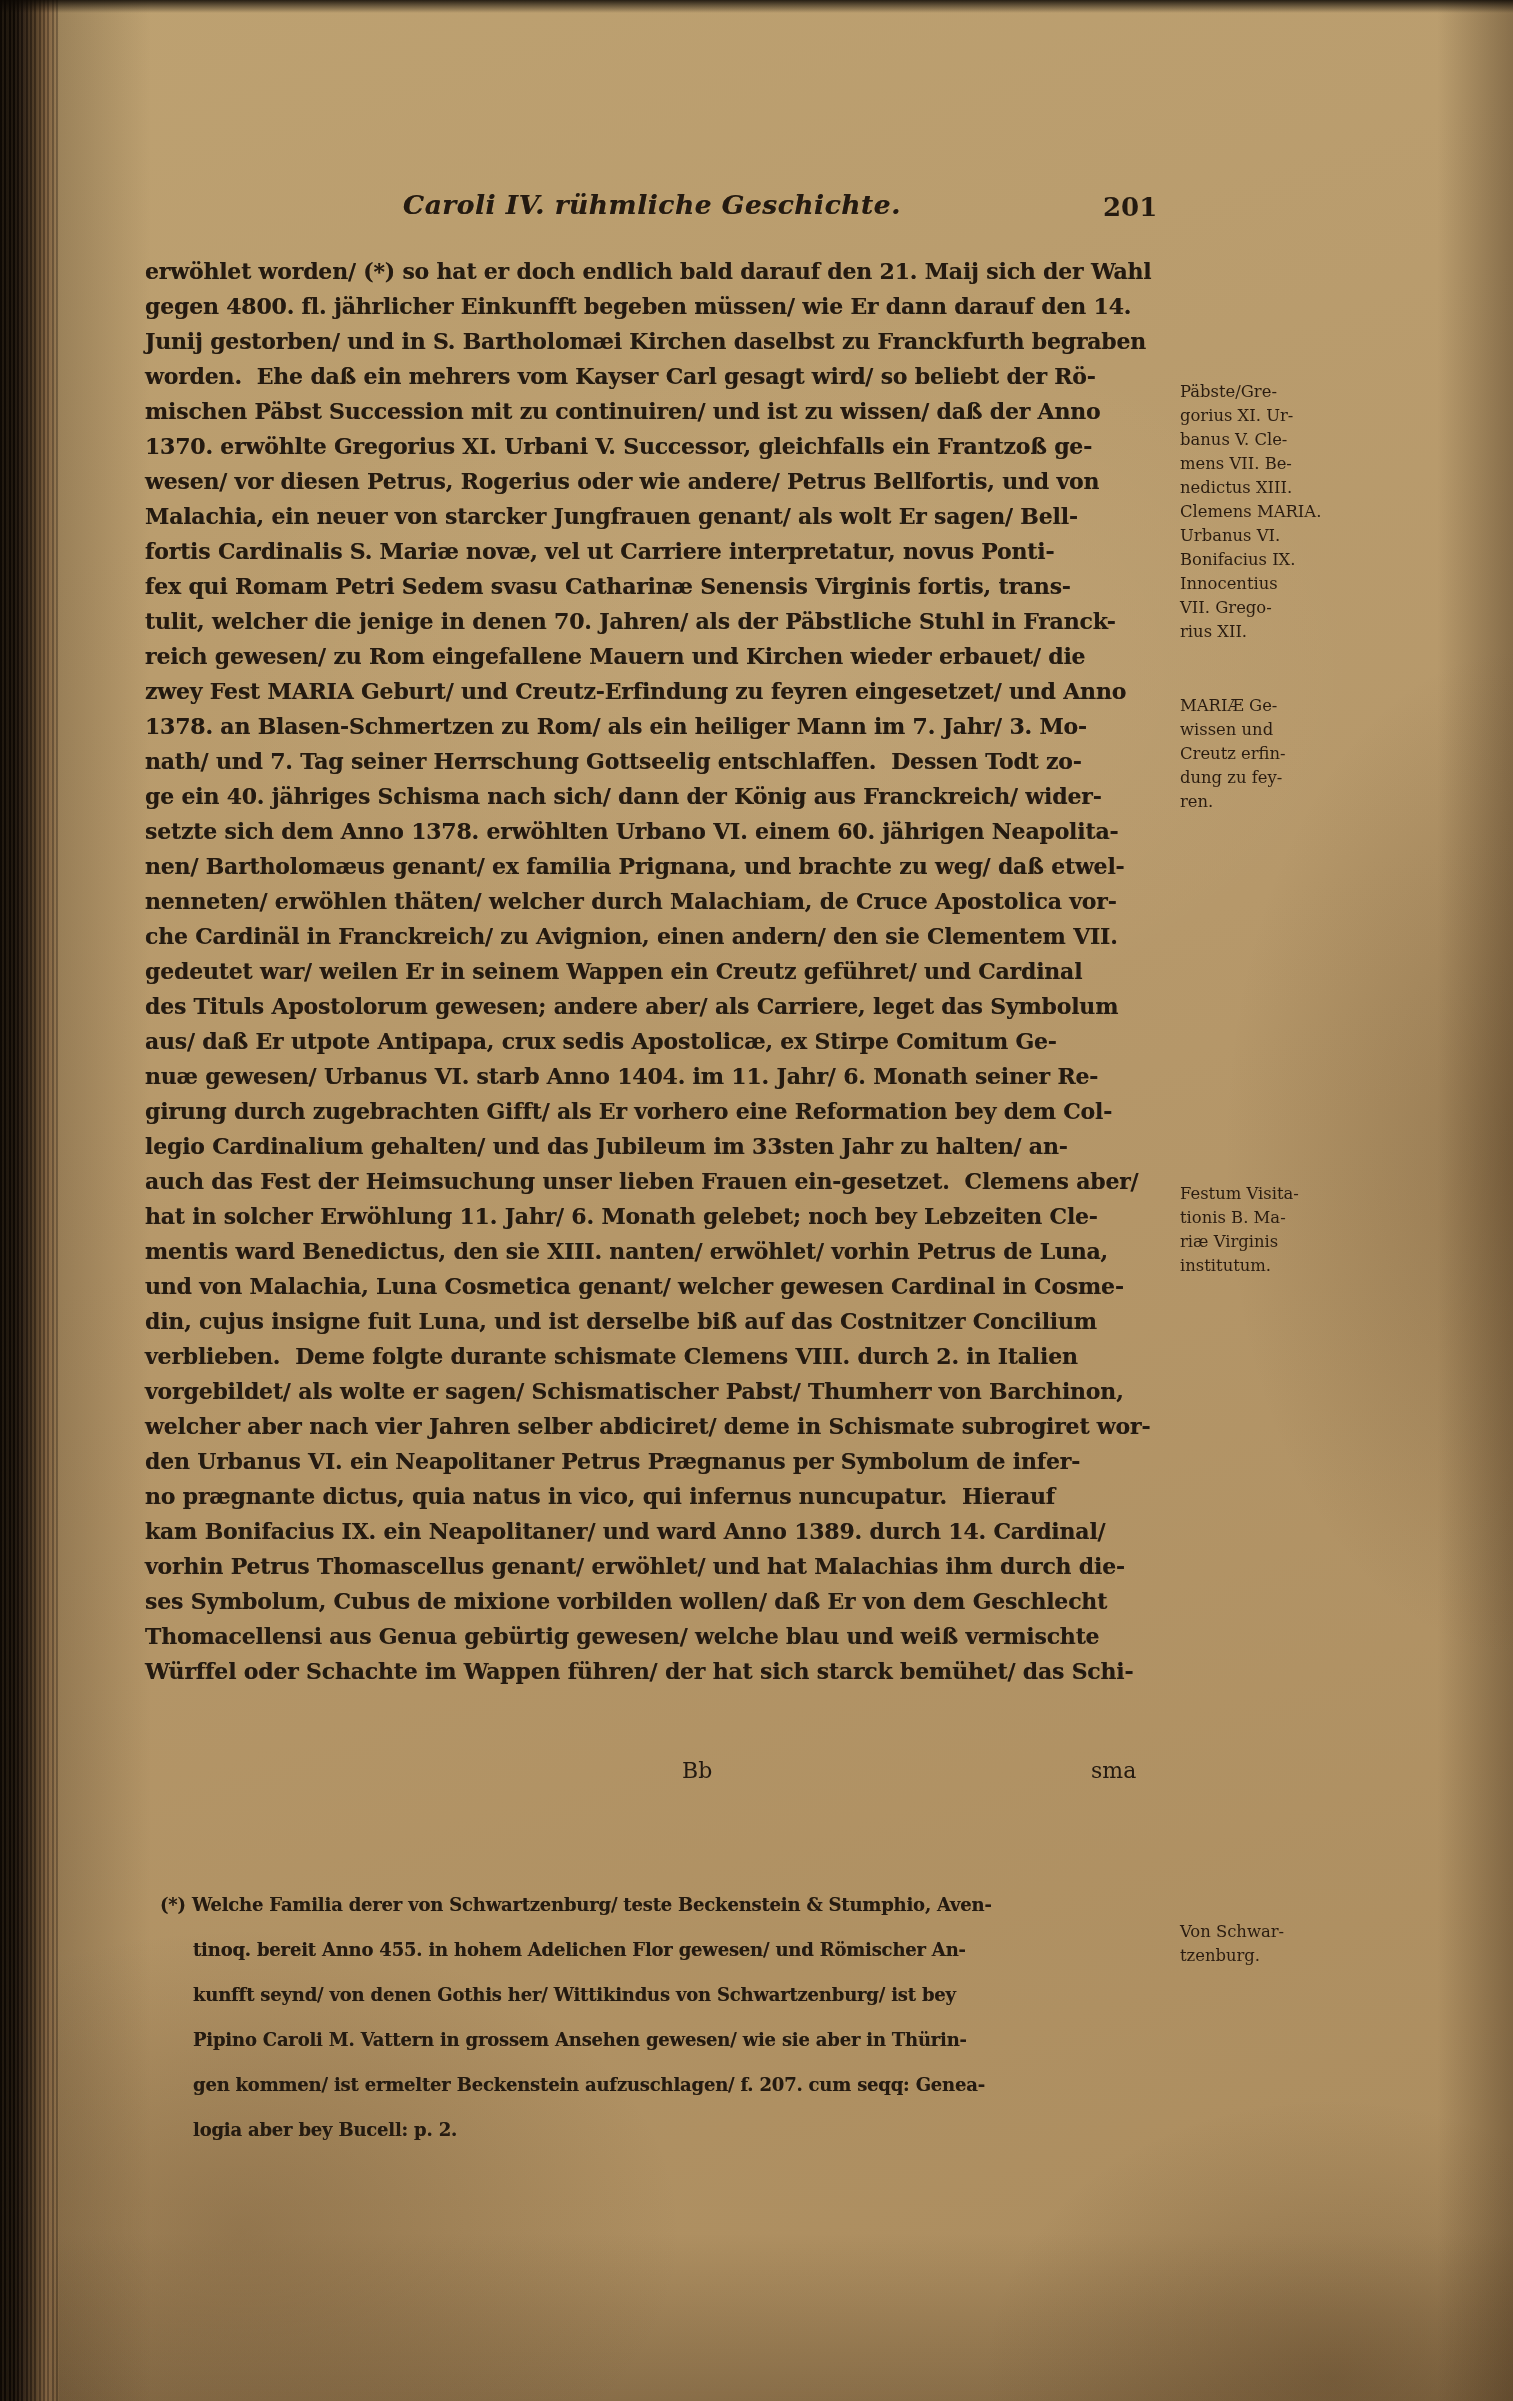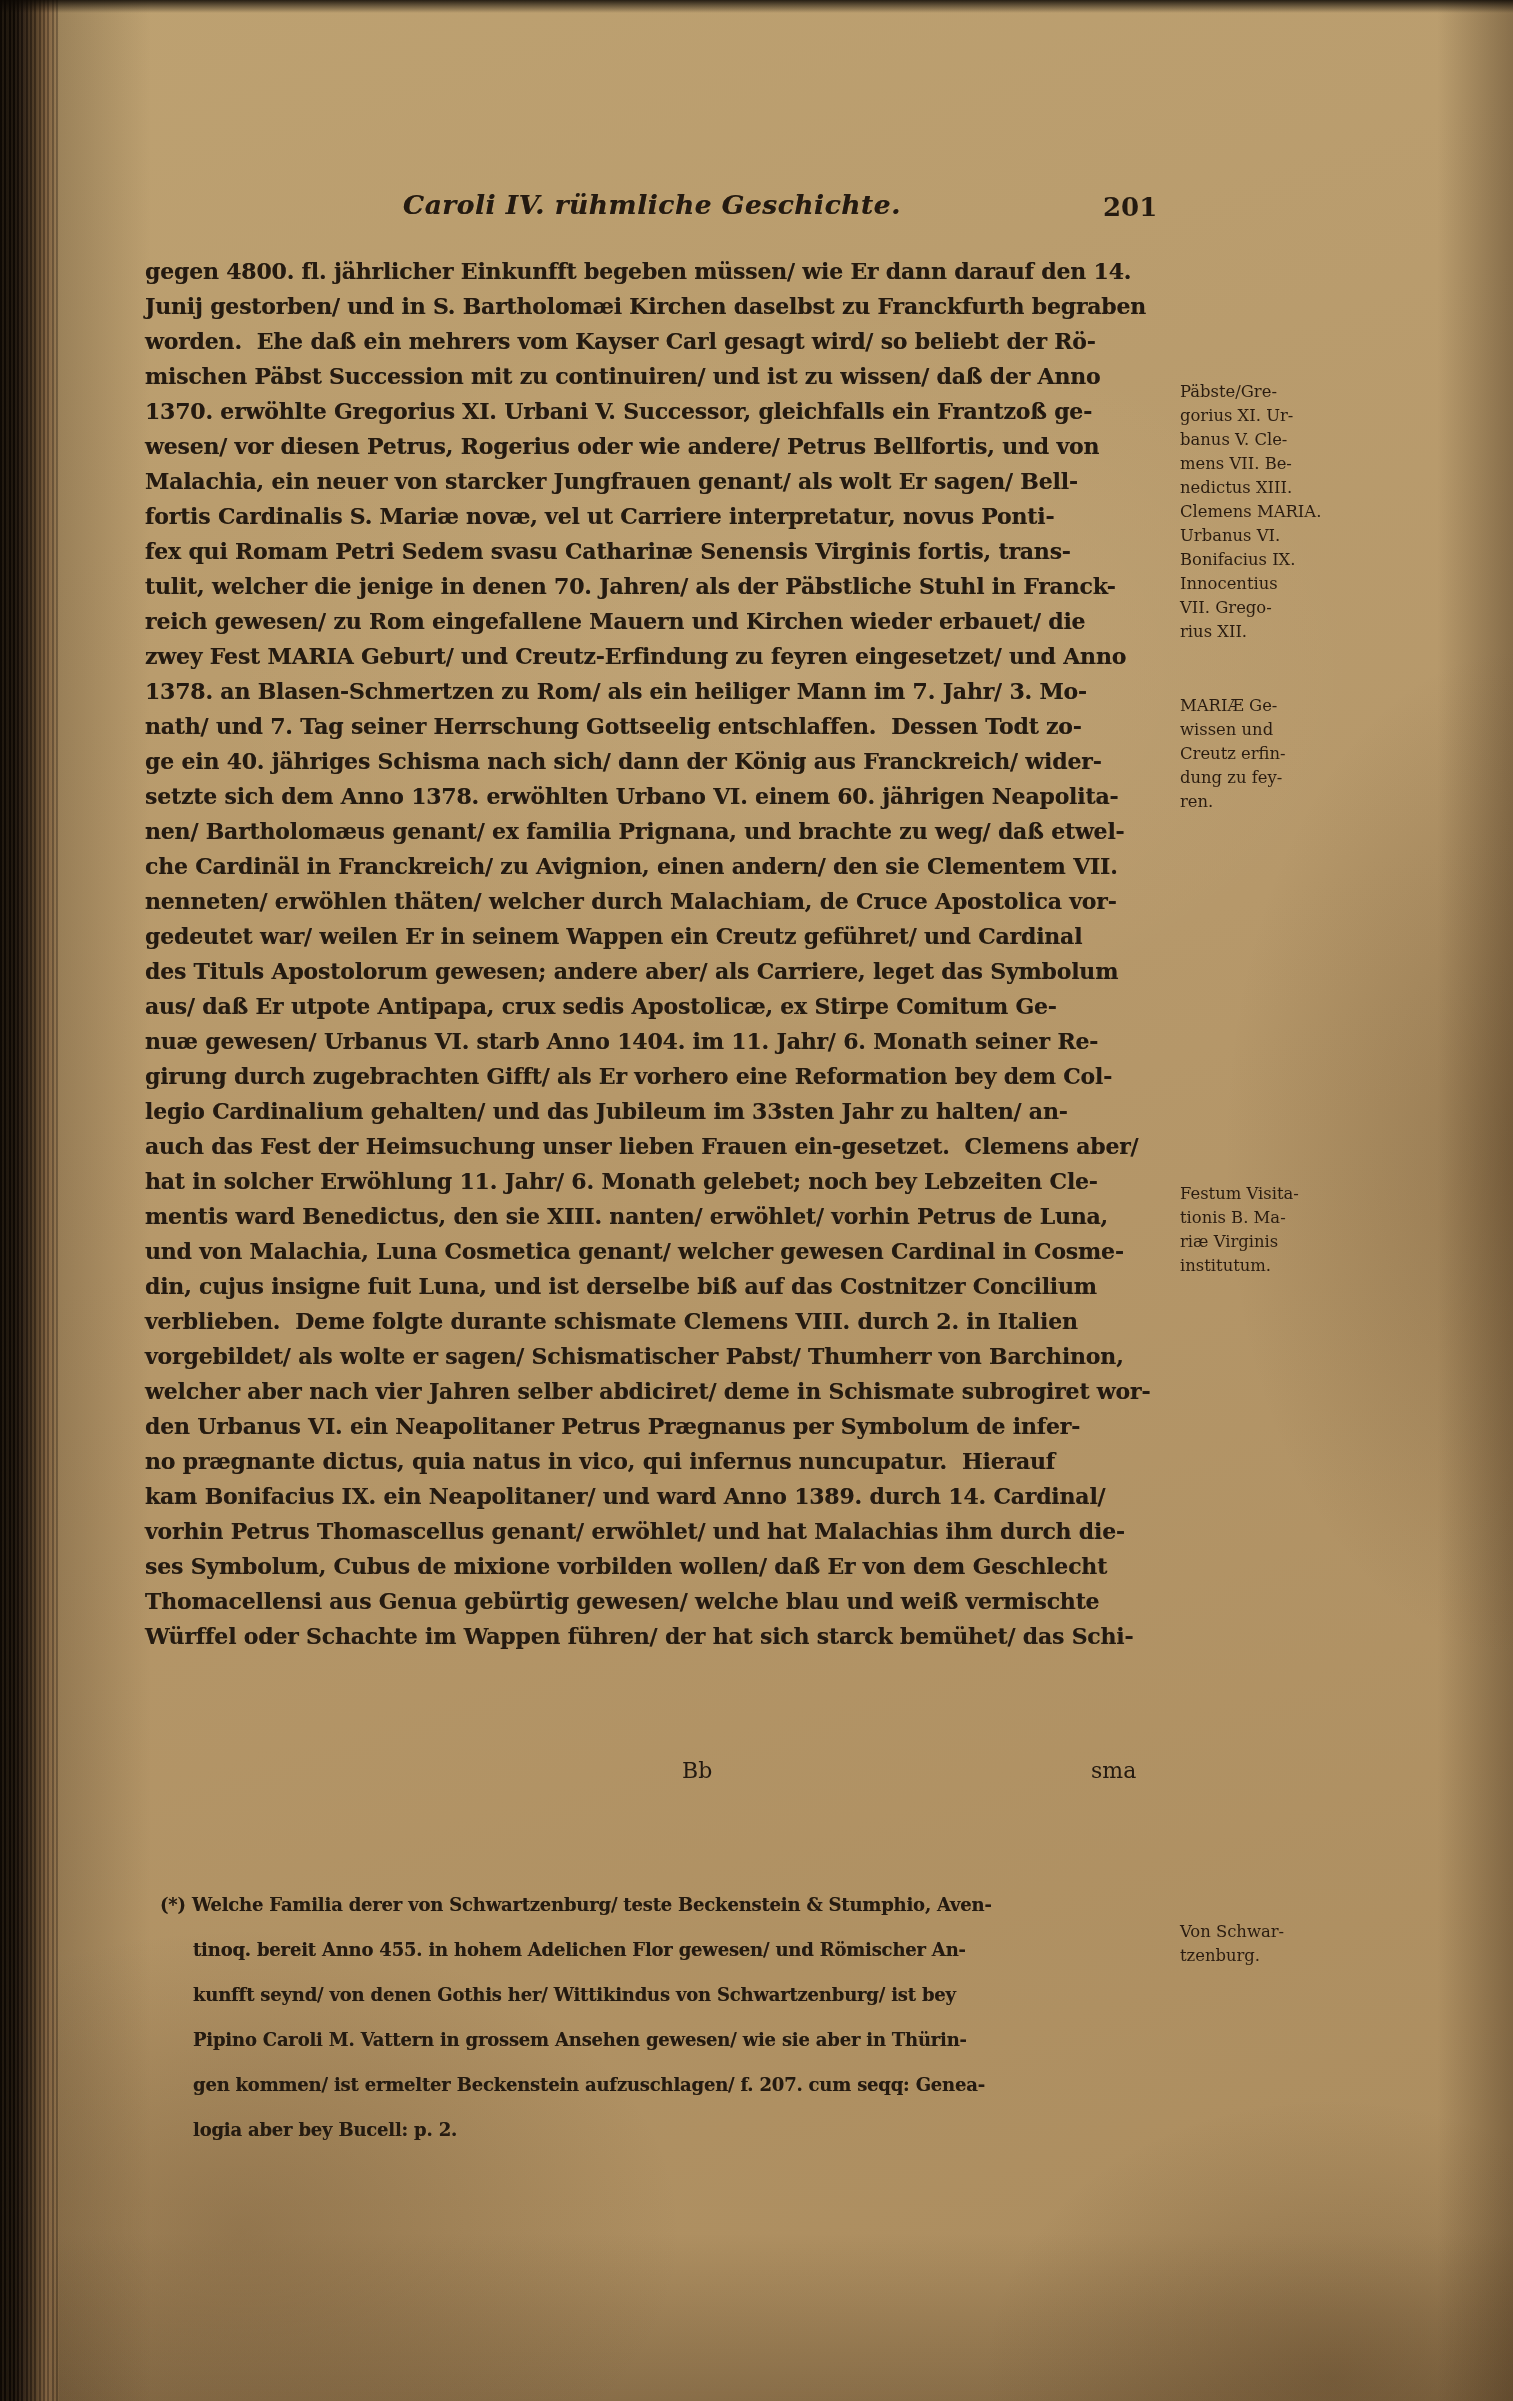--- a/index.html
+++ b/index.html
@@ -49,39 +49,40 @@
 <div class="page">
   <div class="spine"></div>
   <div class="edge-top"></div>
 
   <div class="header">
     <span class="running-title">Caroli IV. rühmliche Geschichte.</span>
     <span class="page-number">201</span>
   </div>
 
   <div class="main-text">
+      <div class="tline">erwöhlet worden/ (*) so hat er doch endlich bald darauf den 21. Maij sich der Wahl</div>
       <div class="tline">gegen 4800. fl. jährlicher Einkunfft begeben müssen/ wie Er dann darauf den 14.</div>
       <div class="tline">Junij gestorben/ und in S. Bartholomæi Kirchen daselbst zu Franckfurth begraben</div>
       <div class="tline">worden.  Ehe daß ein mehrers vom Kayser Carl gesagt wird/ so beliebt der Rö-</div>
       <div class="tline">mischen Päbst Succession mit zu continuiren/ und ist zu wissen/ daß der Anno</div>
       <div class="tline">1370. erwöhlte Gregorius XI. Urbani V. Successor, gleichfalls ein Frantzoß ge-</div>
       <div class="tline">wesen/ vor diesen Petrus, Rogerius oder wie andere/ Petrus Bellfortis, und von</div>
       <div class="tline">Malachia, ein neuer von starcker Jungfrauen genant/ als wolt Er sagen/ Bell-</div>
       <div class="tline">fortis Cardinalis S. Mariæ novæ, vel ut Carriere interpretatur, novus Ponti-</div>
       <div class="tline">fex qui Romam Petri Sedem svasu Catharinæ Senensis Virginis fortis, trans-</div>
       <div class="tline">tulit, welcher die jenige in denen 70. Jahren/ als der Päbstliche Stuhl in Franck-</div>
       <div class="tline">reich gewesen/ zu Rom eingefallene Mauern und Kirchen wieder erbauet/ die</div>
       <div class="tline">zwey Fest MARIA Geburt/ und Creutz-Erfindung zu feyren eingesetzet/ und Anno</div>
       <div class="tline">1378. an Blasen-Schmertzen zu Rom/ als ein heiliger Mann im 7. Jahr/ 3. Mo-</div>
       <div class="tline">nath/ und 7. Tag seiner Herrschung Gottseelig entschlaffen.  Dessen Todt zo-</div>
       <div class="tline">ge ein 40. jähriges Schisma nach sich/ dann der König aus Franckreich/ wider-</div>
       <div class="tline">setzte sich dem Anno 1378. erwöhlten Urbano VI. einem 60. jährigen Neapolita-</div>
       <div class="tline">nen/ Bartholomæus genant/ ex familia Prignana, und brachte zu weg/ daß etwel-</div>
+      <div class="tline">nenneten/ erwöhlen thäten/ welcher durch Malachiam, de Cruce Apostolica vor-</div>
       <div class="tline">che Cardinäl in Franckreich/ zu Avignion, einen andern/ den sie Clementem VII.</div>
-      <div class="tline">nenneten/ erwöhlen thäten/ welcher durch Malachiam, de Cruce Apostolica vor-</div>
       <div class="tline">gedeutet war/ weilen Er in seinem Wappen ein Creutz geführet/ und Cardinal</div>
       <div class="tline">des Tituls Apostolorum gewesen; andere aber/ als Carriere, leget das Symbolum</div>
       <div class="tline">aus/ daß Er utpote Antipapa, crux sedis Apostolicæ, ex Stirpe Comitum Ge-</div>
       <div class="tline">nuæ gewesen/ Urbanus VI. starb Anno 1404. im 11. Jahr/ 6. Monath seiner Re-</div>
       <div class="tline">girung durch zugebrachten Gifft/ als Er vorhero eine Reformation bey dem Col-</div>
       <div class="tline">legio Cardinalium gehalten/ und das Jubileum im 33sten Jahr zu halten/ an-</div>
       <div class="tline">auch das Fest der Heimsuchung unser lieben Frauen ein-gesetzet.  Clemens aber/</div>
       <div class="tline">hat in solcher Erwöhlung 11. Jahr/ 6. Monath gelebet; noch bey Lebzeiten Cle-</div>
       <div class="tline">mentis ward Benedictus, den sie XIII. nanten/ erwöhlet/ vorhin Petrus de Luna,</div>
       <div class="tline">und von Malachia, Luna Cosmetica genant/ welcher gewesen Cardinal in Cosme-</div>

